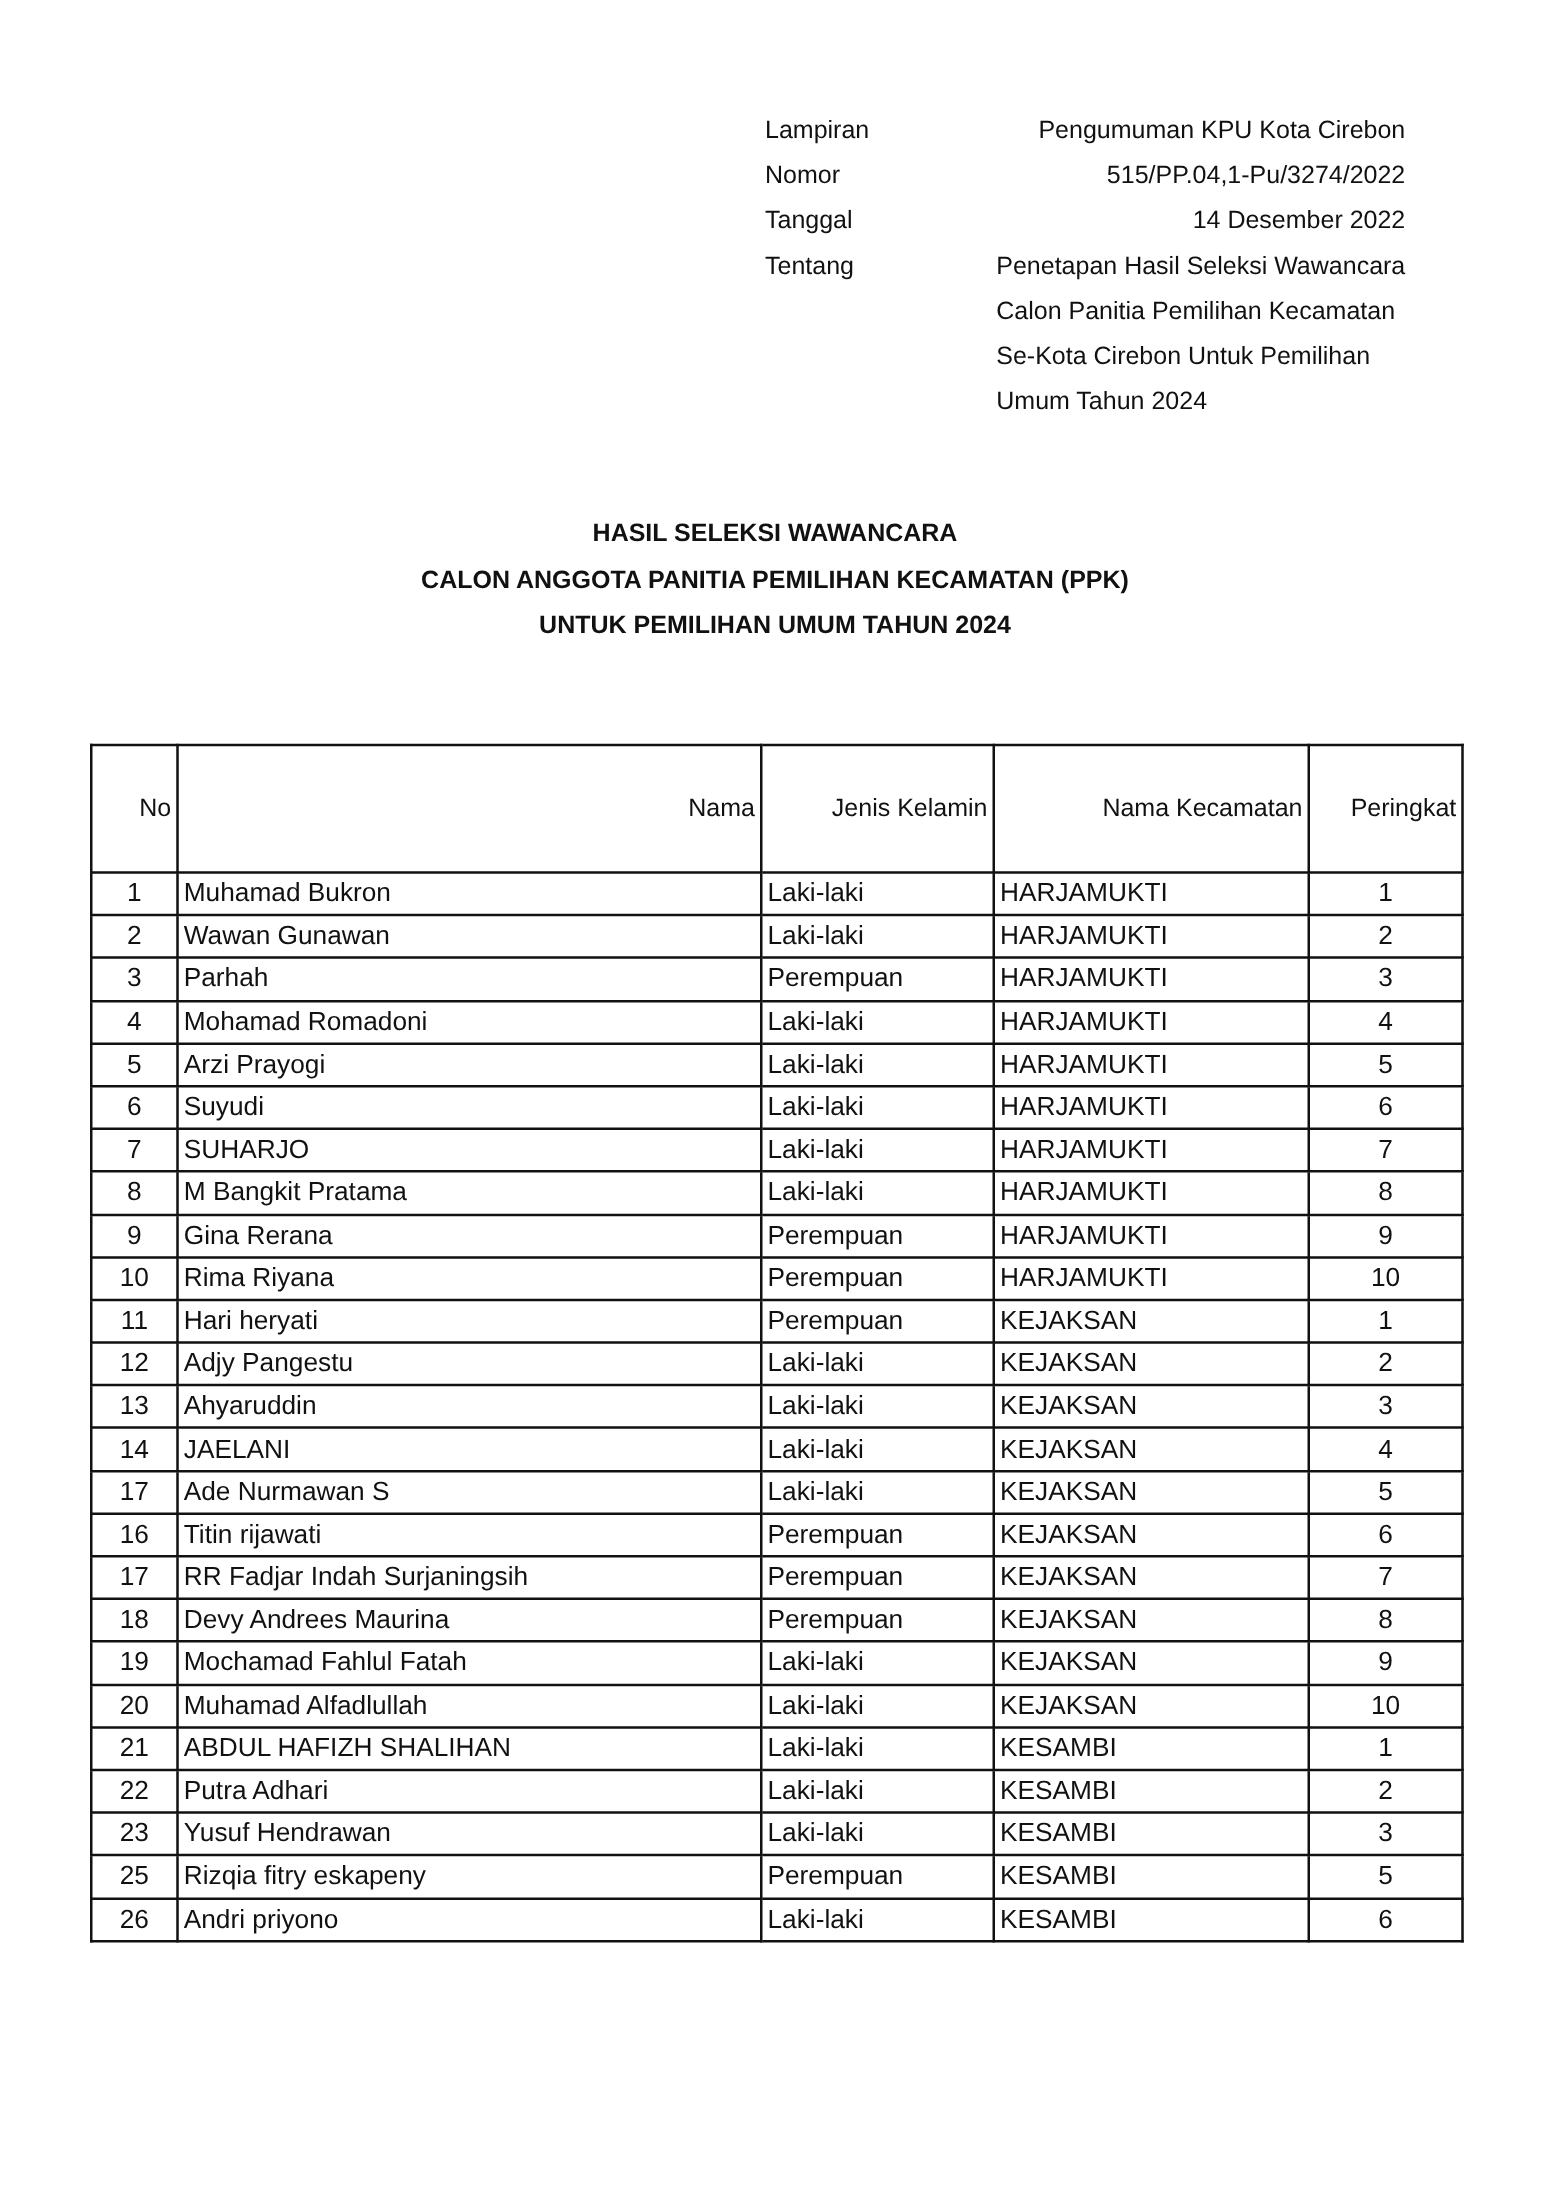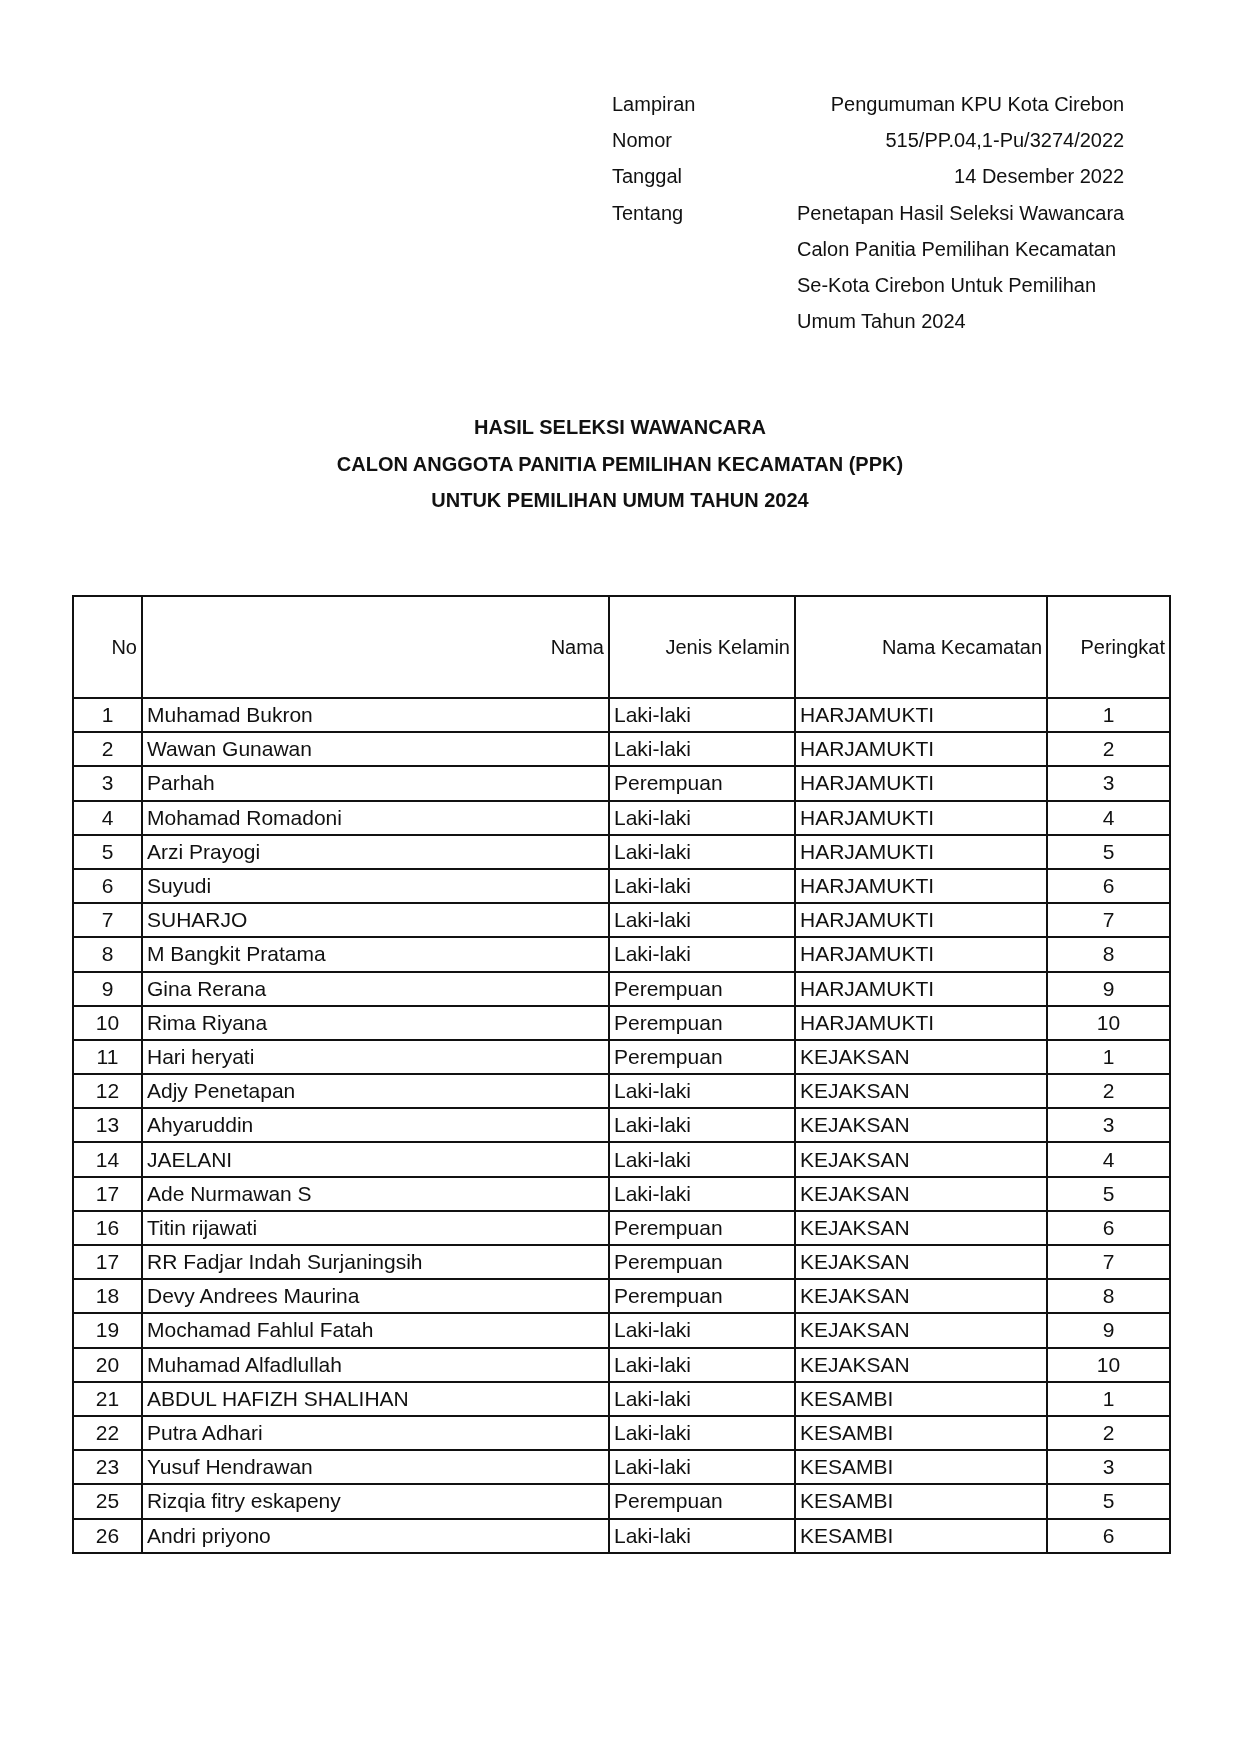--- a/index.html
+++ b/index.html
@@ -210,21 +210,21 @@
       </tr>
       <tr>
         <td class="num">11</td>
         <td class="text">Hari heryati</td>
         <td class="text">Perempuan</td>
         <td class="text">KEJAKSAN</td>
         <td class="rank">1</td>
       </tr>
       <tr>
         <td class="num">12</td>
-        <td class="text">Adjy Penetapan</td>
+        <td class="text">Adjy Pangestu</td>
         <td class="text">Laki-laki</td>
         <td class="text">KEJAKSAN</td>
         <td class="rank">2</td>
       </tr>
       <tr>
         <td class="num">13</td>
         <td class="text">Ahyaruddin</td>
         <td class="text">Laki-laki</td>
         <td class="text">KEJAKSAN</td>
         <td class="rank">3</td>

